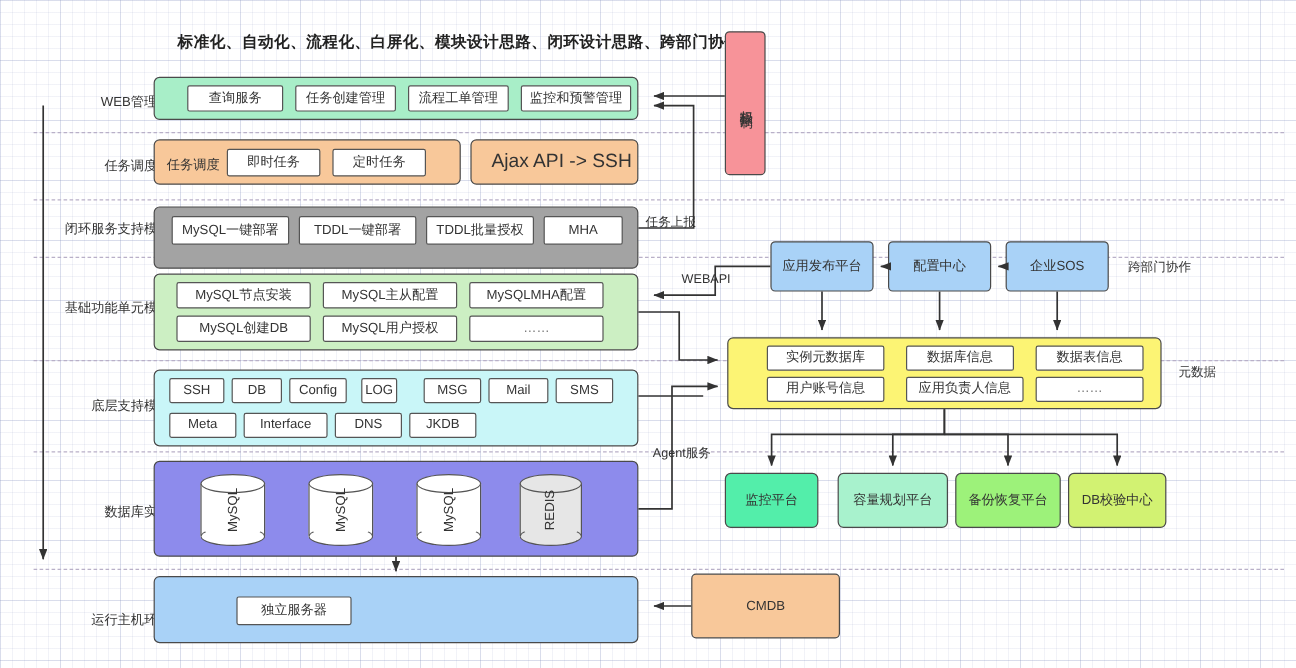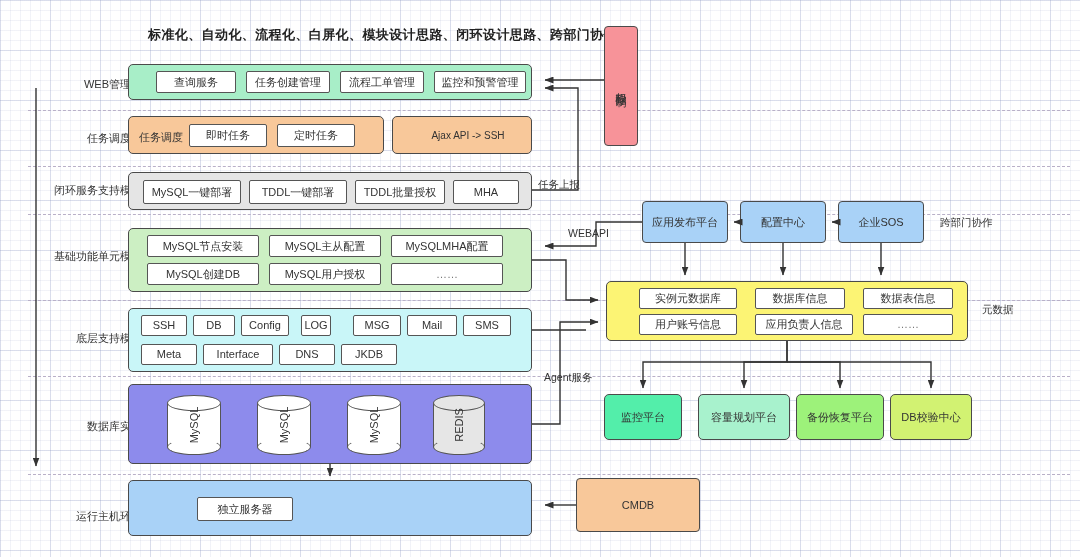--- a/index.html
+++ b/index.html
@@ -100,24 +100,24 @@
   <div class="chip" style="left:211px; top:6px; width:84px;  height:22px;">流程工单管理</div>
   <div class="chip" style="left:305px; top:6px; width:92px;  height:22px;">监控和预警管理</div>
 </div>
 
 <div class="band" style="left:128px; top:116px; width:256px; height:38px; background:#f8c89a;">
   <div class="abs" style="left:10px; top:13px; font-size:11px;">任务调度</div>
   <div class="chip" style="left:60px;  top:7px; width:78px; height:23px;">即时任务</div>
   <div class="chip" style="left:148px; top:7px; width:78px; height:23px;">定时任务</div>
 </div>
 <div class="band" style="left:392px; top:116px; width:140px; height:38px; background:#f8c89a; display:flex; align-items:center; justify-content:center;">
-  <span style="font-size:10px;margin-left:12px;">Ajax API -&gt; SSH</span>
-</div>
-
-<div class="band" style="left:128px; top:172px; width:404px; height:38px; background:#e5e5e5;">
+  <span style="font-size:16px;margin-left:12px;">Ajax API -&gt; SSH</span>
+</div>
+
+<div class="band" style="left:128px; top:172px; width:404px; height:52px; background:#a3a3a3;">
   <div class="chip" style="left:14px;  top:7px; width:98px; height:24px;">MySQL一键部署</div>
   <div class="chip" style="left:120px; top:7px; width:98px; height:24px;">TDDL一键部署</div>
   <div class="chip" style="left:226px; top:7px; width:90px; height:24px;">TDDL批量授权</div>
   <div class="chip" style="left:324px; top:7px; width:66px; height:24px;">MHA</div>
 </div>
 
 <div class="band" style="left:128px; top:228px; width:404px; height:64px; background:#ccefc3;">
   <div class="chip" style="left:140px; top:6px;  width:112px; height:22px;">MySQL主从配置</div>
   <div class="chip" style="left:18px;  top:6px;  width:112px; height:22px;">MySQL节点安装</div>
   <div class="chip" style="left:262px; top:6px;  width:112px; height:22px;">MySQLMHA配置</div>

